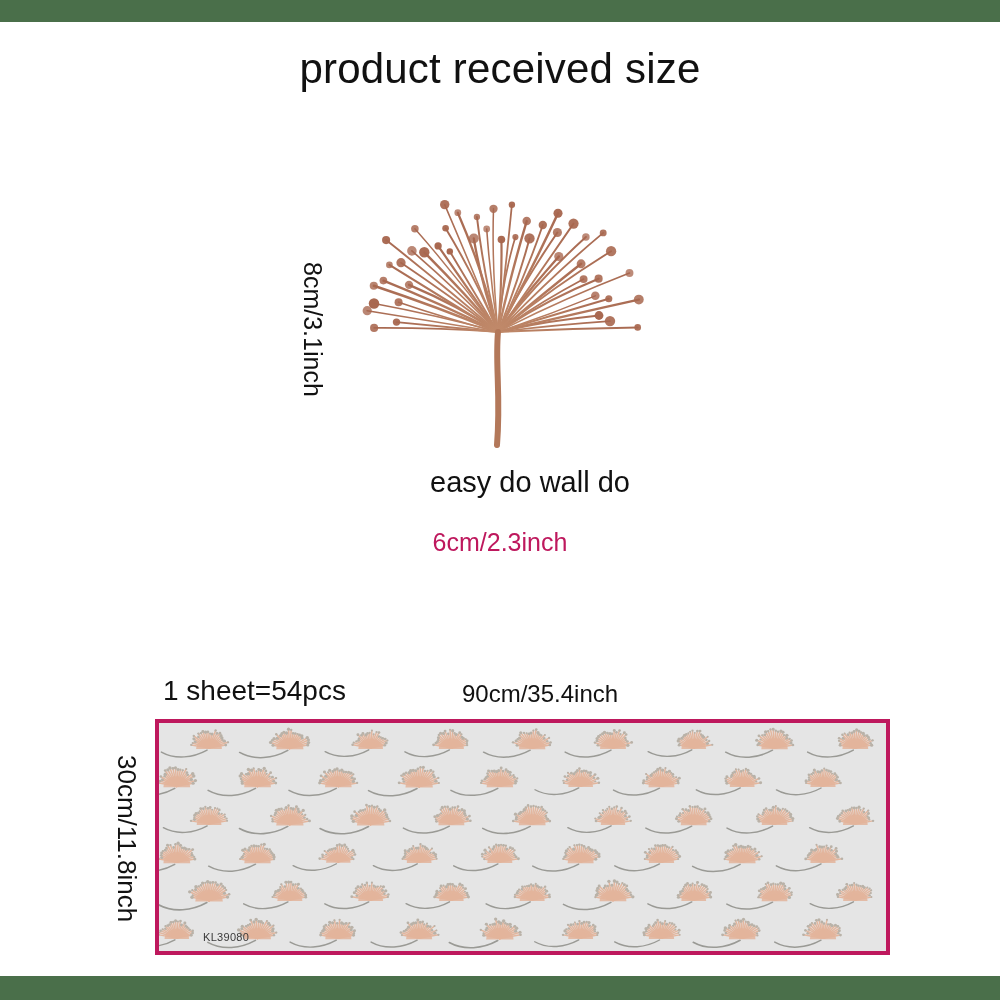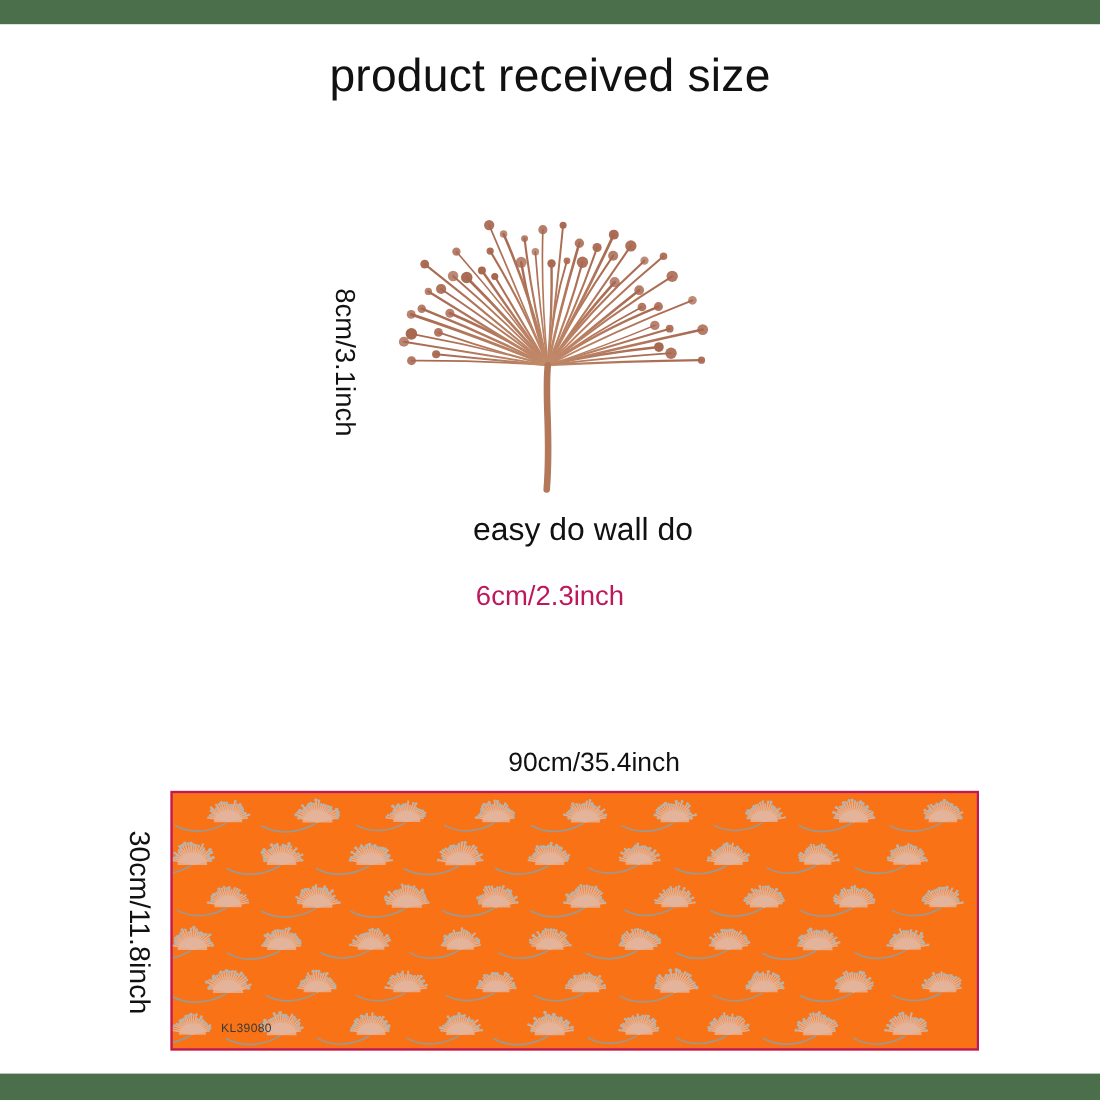--- a/index.html
+++ b/index.html
@@ -107,22 +107,22 @@
     white-space: nowrap;
   }
 
   
   .sheet {
     position: absolute;
     left: 155px;
     top: 719px;
     width: 735px;
     height: 236px;
-    background: #f97316;
-    border: 2px solid #be185d;
+    background: #e5e5e5;
+    border: 4px solid #be185d;
     box-sizing: border-box;
     overflow: hidden;
   }
   .sheet-inner {
     position: absolute;
     left: 0; top: 0; right: 0; bottom: 0;
   }
   .sheet-inner svg { display: block; width: 100%; height: 100%; }
   .sheet-code {
     position: absolute;
@@ -251,20 +251,21 @@
 
       <path d="M140 172 C 137 205, 143 235, 139 285" stroke="#b3785a" stroke-width="6" fill="none" stroke-linecap="round"></path>
     </svg>
   </div>
 
   <div class="vlabel vlabel-flower">8cm/3.1inch</div>
 
   <div class="caption-main">easy do wall do</div>
   <div class="caption-sub">6cm/2.3inch</div>
 
+  <div class="sheet-count">1 sheet=54pcs</div>
   <div class="sheet-width">90cm/35.4inch</div>
   <div class="vlabel vlabel-sheet">30cm/11.8inch</div>
 
   <div class="sheet">
     <div class="sheet-inner">
       <svg id="sheetSvg" viewBox="0 0 735 236" xmlns="http://www.w3.org/2000/svg" preserveAspectRatio="none">
           <g transform="translate(50.6,22.0) scale(1.004,1.004)">
             <path d="M-2 6 C -16 14, -34 16, -48 8" stroke="#9a9a95" stroke-width="1.5" fill="none" stroke-linecap="round"></path>
             <path d="M0 4 L-17.9 0.7" stroke="#e3b49b" stroke-width="1.5" stroke-linecap="round" opacity="0.95"></path>
             <circle cx="-17.9" cy="0.7" r="1.15" fill="#b9b2a8"></circle>

